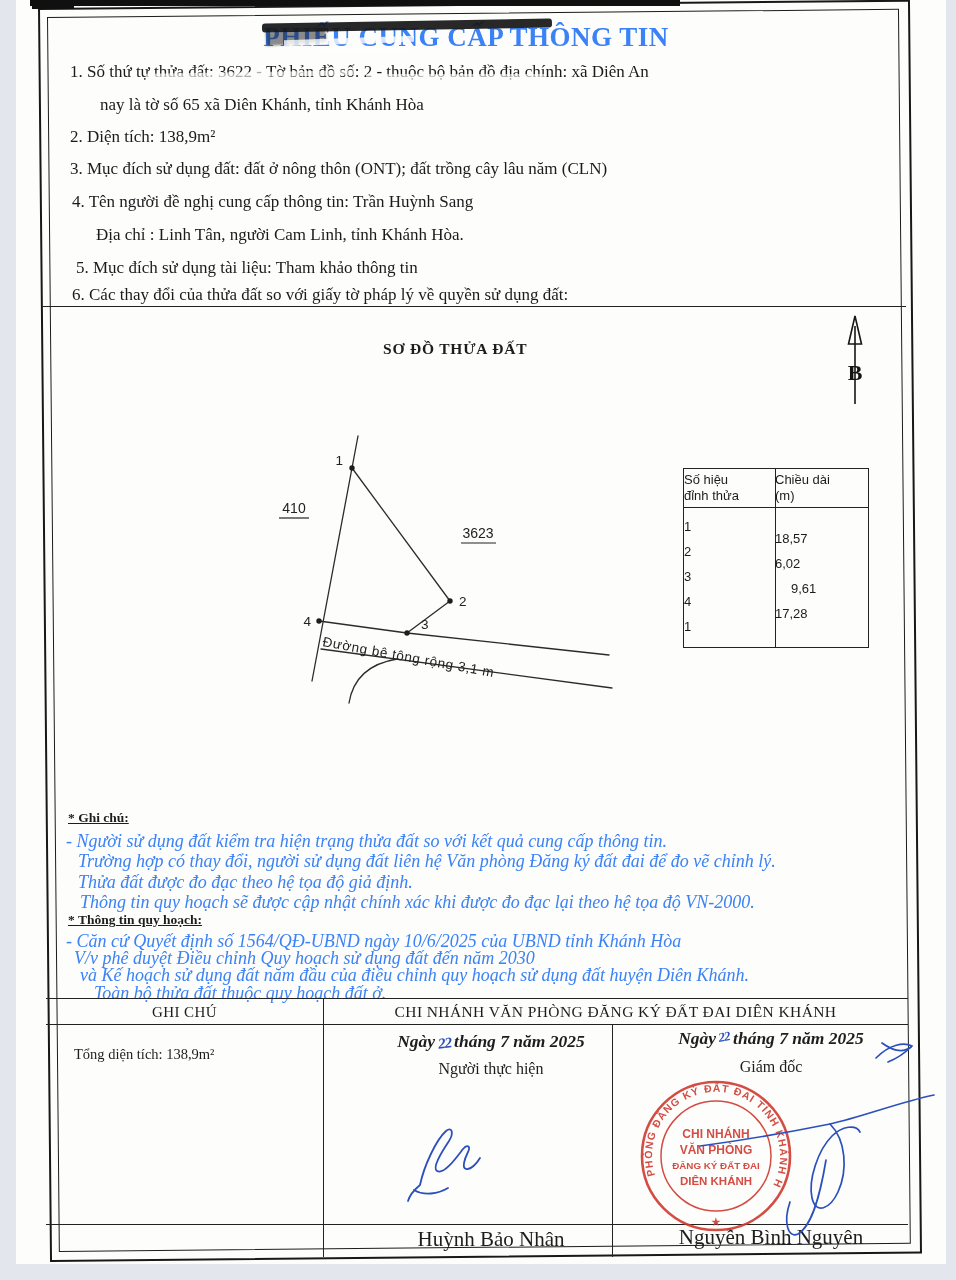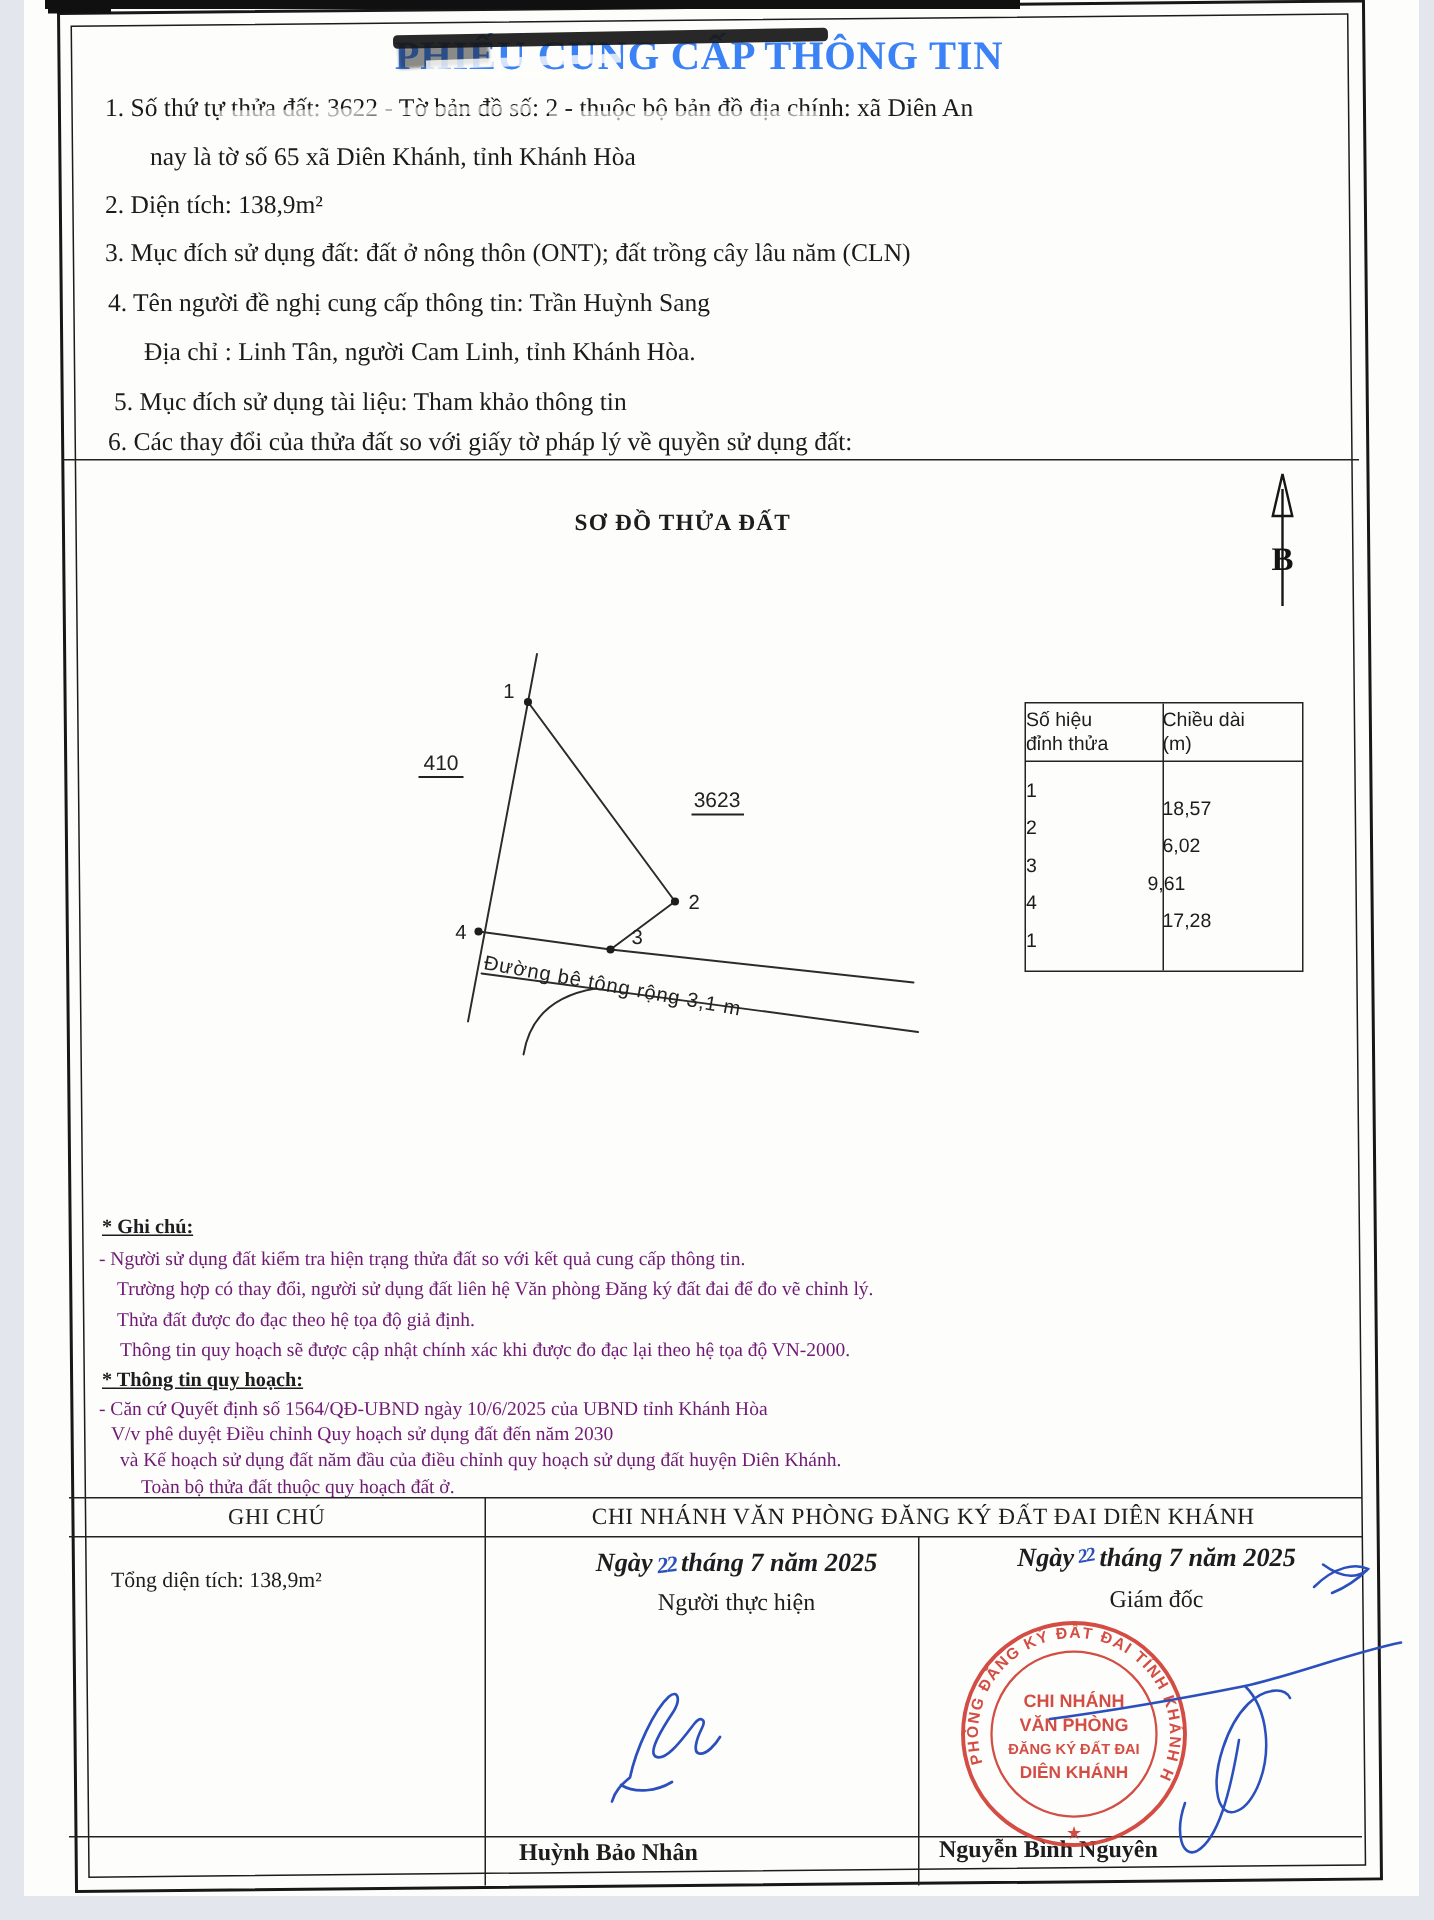--- a/index.html
+++ b/index.html
@@ -18,31 +18,31 @@
   .frame.outer{left:22px;top:8px;width:868px;height:1250px;border:2px solid #181818;}
   .frame.inner{left:31px;top:17px;width:850px;height:1233px;border:1.4px solid #1c1c1c;}
   .doc-title{
     left:0;top:22px;width:900px;text-align:center;
     font-size:27px;font-weight:bold;letter-spacing:.5px;color:#3b82f6;
   }
   .item{font-size:17px;white-space:nowrap;color:#1b1b1d;}
   .hr{border-top:1.4px solid #222;height:0;}
   .vr{border-left:1.4px solid #222;width:0;}
   .sketch-heading{font-size:15.5px;font-weight:bold;letter-spacing:.8px;white-space:nowrap;margin-top:27px;}
-  .note{font-size:13px;white-space:nowrap;color:#701a75;}
+  .note{font-size:18px;white-space:nowrap;color:#3b82f6;font-style:italic;}
   .note-heading{font-size:13.5px;font-weight:bold;text-decoration:underline;white-space:nowrap;}
   .vtable{left:667px;top:468px;width:184px;height:178px;border:1.3px solid #232323;
           font-family:"Liberation Sans","DejaVu Sans",sans-serif;font-size:13px;color:#1c1c1e;}
   .vtable .cell{position:absolute;text-align:left;white-space:nowrap;}
   .ftr-text{font-size:15px;letter-spacing:.4px;text-align:center;white-space:nowrap;}
   .date-line{font-style:italic;font-weight:600;font-size:17.5px;text-align:center;white-space:nowrap;}
   .hand{color:#2b50bd;font-size:15px;display:inline-block;transform:rotate(-7deg) translateY(1px);margin:0 3px;letter-spacing:-1px;}
   .hand.small{font-size:13px;transform:rotate(-10deg) translateY(-3px);}
   .role{font-size:16px;text-align:center;white-space:nowrap;}
-  .sig-name{font-size:16px;text-align:left;white-space:nowrap;font-weight:bold;}
+  .sig-name{font-size:21px;text-align:center;white-space:nowrap;}
   .smudge{position:absolute;pointer-events:none;}
   svg text{font-family:"Liberation Sans","DejaVu Sans",sans-serif;}
   svg text.serif{font-family:"Liberation Serif","DejaVu Serif",serif;}
 </style>
 </head>
 <body>
 
 <div class="page">
 
   <div class="frame outer"></div>
@@ -79,21 +79,21 @@
     <div class="cell" style="left:0;top:19px;width:91px;">đỉnh thửa</div>
     <div class="cell" style="left:91px;top:3px;width:93px;">Chiều dài</div>
     <div class="cell" style="left:91px;top:19px;width:93px;">(m)</div>
     <div class="cell" style="left:0;top:50px;width:91px;">1</div>
     <div class="cell" style="left:0;top:75px;width:91px;">2</div>
     <div class="cell" style="left:0;top:100px;width:91px;">3</div>
     <div class="cell" style="left:0;top:125px;width:91px;">4</div>
     <div class="cell" style="left:0;top:150px;width:91px;">1</div>
     <div class="cell" style="left:91px;top:62px;width:93px;">18,57</div>
     <div class="cell" style="left:91px;top:87px;width:93px;">6,02</div>
-    <div class="cell" style="left:81px;top:112px;width:93px;">9,61</div>
+    <div class="cell" style="left:107px;top:112px;width:93px;">9,61</div>
     <div class="cell" style="left:91px;top:137px;width:93px;">17,28</div>
   </div>
 
   <div class="abs note-heading" style="left:52px;top:810px;">* Ghi chú:</div>
   <div class="abs note" style="left:50px;top:831px;">- Người sử dụng đất kiểm tra hiện trạng thửa đất so với kết quả cung cấp thông tin.</div>
   <div class="abs note" style="left:62px;top:851px;">Trường hợp có thay đổi, người sử dụng đất liên hệ Văn phòng Đăng ký đất đai để đo vẽ chỉnh lý.</div>
   <div class="abs note" style="left:62px;top:872px;">Thửa đất được đo đạc theo hệ tọa độ giả định.</div>
   <div class="abs note" style="left:64px;top:892px;">Thông tin quy hoạch sẽ được cập nhật chính xác khi được đo đạc lại theo hệ tọa độ VN-2000.</div>
 
   <div class="abs note-heading" style="left:52px;top:912px;">* Thông tin quy hoạch:</div>

